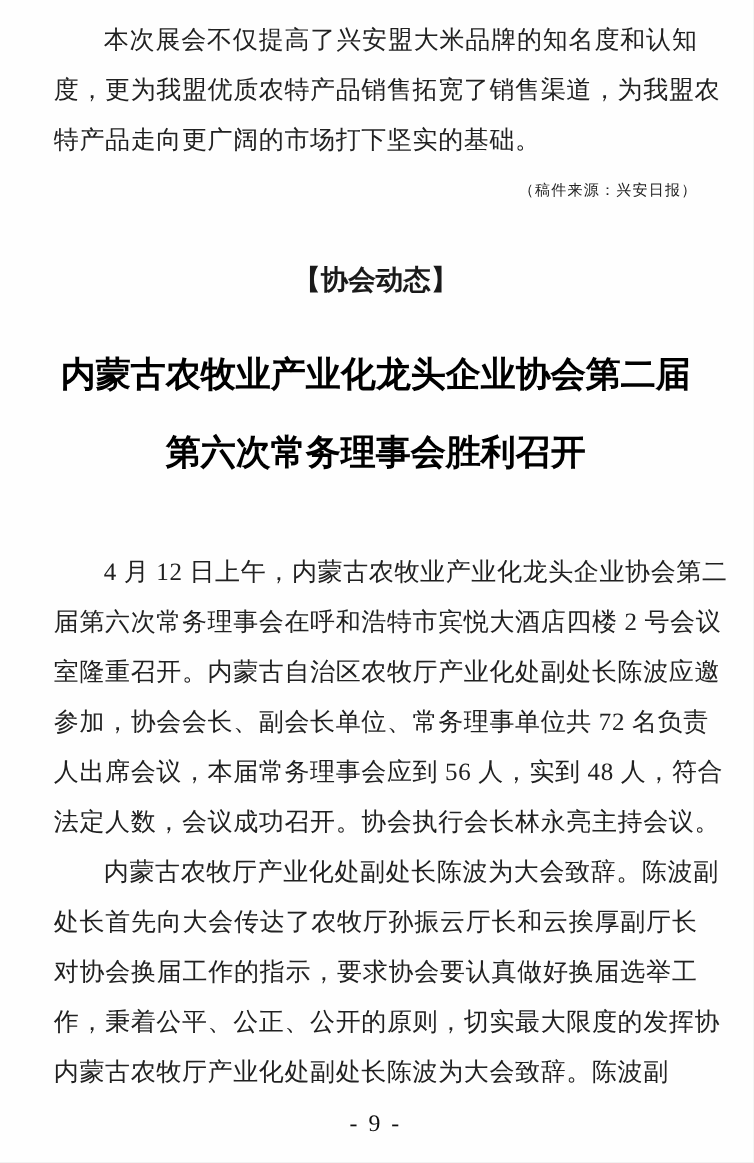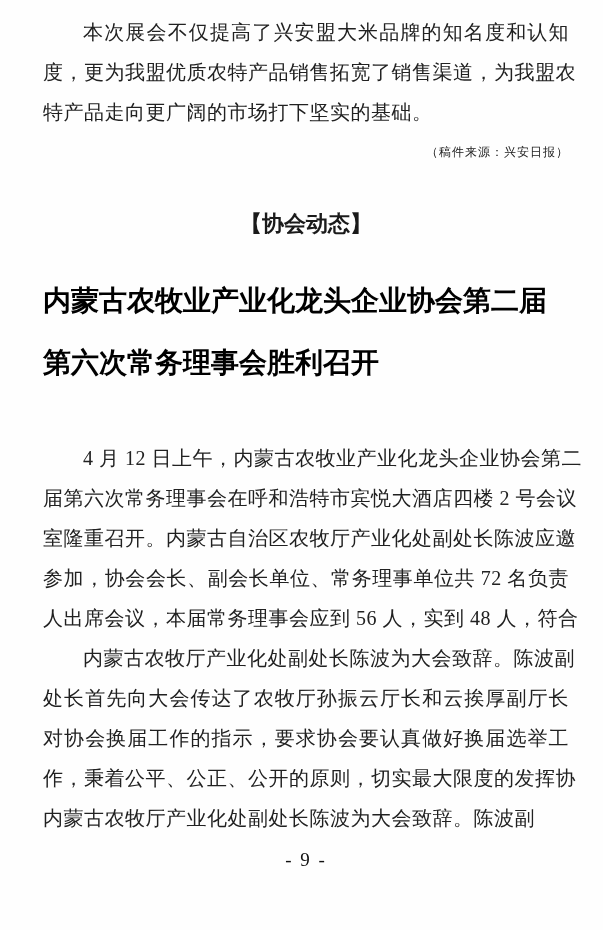--- a/index.html
+++ b/index.html
@@ -8,21 +8,21 @@
     background: #e8e8e8;
   }
   .page {
     position: relative;
     width: 603px;
     height: 930px;
     margin: 0 auto;
     background: #fefefe;
     overflow: hidden;
     box-sizing: border-box;
-    padding: 12px 34px 0 43px;
+    padding: 12px 45px 0 43px;
     font-family: "Liberation Serif", "DejaVu Serif", serif;
     color: #212121;
   }
   
   .bodyline {
     font-size: 20px;
     line-height: 40px;
     height: 40px;
     white-space: nowrap;
     text-align: justify;
@@ -50,20 +50,21 @@
     line-height: 40px;
     height: 40px;
     color: #1a1a1a;
     text-align: center;
   }
   .article-title {
     margin-top: 26px;
     font-size: 28px;
     font-weight: 700;
     color: #000000;
+    text-align: center;
     line-height: 62px;
     letter-spacing: 0px;
   }
   .article-title .title-line {
     display: block;
     white-space: nowrap;
   }
   .para-meeting {
     margin-top: 44px;
   }
@@ -98,20 +99,21 @@
     <span class="title-line">内蒙古农牧业产业化龙头企业协会第二届</span>
     <span class="title-line">第六次常务理事会胜利召开</span>
   </h1>
 
   <div class="para-meeting">
     <div class="bodyline first">4 月 12 日上午，内蒙古农牧业产业化龙头企业协会第二</div>
     <div class="bodyline">届第六次常务理事会在呼和浩特市宾悦大酒店四楼 2 号会议</div>
     <div class="bodyline">室隆重召开。内蒙古自治区农牧厅产业化处副处长陈波应邀</div>
     <div class="bodyline">参加，协会会长、副会长单位、常务理事单位共 72 名负责</div>
     <div class="bodyline">人出席会议，本届常务理事会应到 56 人，实到 48 人，符合</div>
+    <div class="bodyline">法定人数，会议成功召开。协会执行会长林永亮主持会议。</div>
   </div>
 
   <div class="para-speech">
     <div class="bodyline first">内蒙古农牧厅产业化处副处长陈波为大会致辞。陈波副</div>
     <div class="bodyline">处长首先向大会传达了农牧厅孙振云厅长和云挨厚副厅长</div>
     <div class="bodyline">对协会换届工作的指示，要求协会要认真做好换届选举工</div>
     <div class="bodyline">作，秉着公平、公正、公开的原则，切实最大限度的发挥协</div>
     <div class="bodyline last">内蒙古农牧厅产业化处副处长陈波为大会致辞。陈波副</div>
   </div>
 

